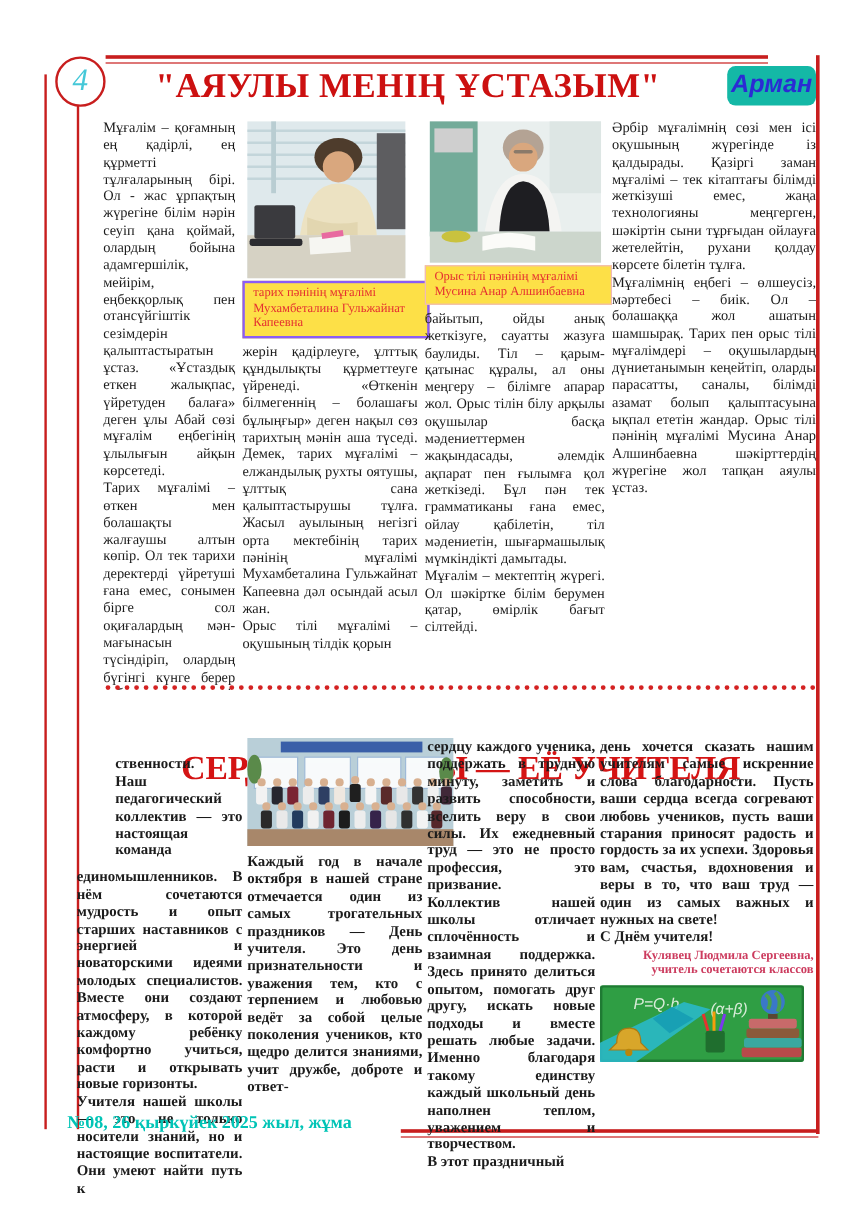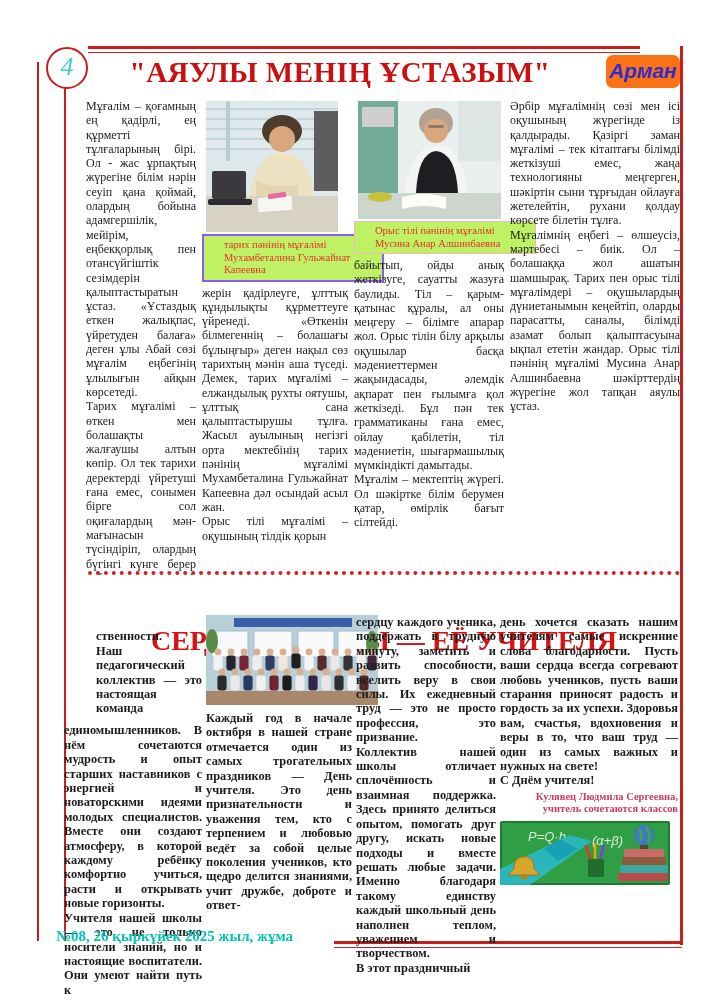--- a/index.html
+++ b/index.html
@@ -17,40 +17,40 @@
   .vl.right{left:680px;top:46px;width:3px;height:899px;}
   .dotsep{position:absolute;left:88px;top:571px;width:592px;height:0;
           border-top:4px dotted #d42222;}
 
   
   .pnum{position:absolute;left:46px;top:47px;width:38px;height:38px;border:2px solid #c81e1e;
         border-radius:50%;background:#fff;color:#45c8d8;font-size:26px;font-style:italic;
         text-align:center;line-height:36px;}
   .title1{position:absolute;left:100px;top:56px;width:480px;text-align:center;
           color:#cc1010;font-size:29px;font-weight:bold;letter-spacing:.5px;}
-  .logo{position:absolute;left:606px;top:55px;width:74px;height:33px;background:#f97316;
+  .logo{position:absolute;left:606px;top:55px;width:74px;height:33px;background:#14b8a6;
         border-radius:7px;color:#2b2bd4;font-weight:bold;font-style:italic;font-size:21px;
         text-align:center;line-height:32px;font-family:"Liberation Sans",sans-serif;}
 
   
   .cols{position:absolute;display:flex;}
   #a1cols{left:86px;top:99px;width:594px;height:476px;gap:6px;}
   #a2cols{left:64px;top:615px;width:614px;height:318px;gap:4px;}
   .col{overflow:visible;}
   #a1cols .c1{width:110px;} #a1cols .c2{width:146px;}
   #a1cols .c3{width:150px;} #a1cols .c4{width:170px;}
   #a2cols .c1{width:146px;} #a2cols .c2{width:138px;}
   #a2cols .c3{width:140px;} #a2cols .c4{width:178px;}
   .coltext{font-size:12px;line-height:14.3px;text-align:justify;white-space:pre-line;
            overflow:hidden;}
   #a2cols .coltext{font-size:12.4px;line-height:14.4px;font-weight:bold;}
   #a1cols .c1 .coltext,#a1cols .c4 .coltext{max-height:476px;}
 
-  .cap{font-size:10.5px;line-height:12.5px;color:#e53030;background:#bef264;
-       padding:3px 20px;margin:2px 0 4px 0;}
+  .cap{font-size:10.5px;line-height:12.5px;color:#e53030;background:#fde047;
+       padding:3px 7px;margin:2px 0 4px 0;}
   .cap1{border:2px solid #8b5cf6;width:138px;}
   .cap2{border:1px solid #f0b9b9;width:140px;}
 
   .byline{color:#e02222;font-weight:bold;font-size:10.5px;line-height:12.5px;
           text-align:right;white-space:pre-line;margin-top:3px;}
   .byline2{color:#cc3b5e;}
 
   .title2{position:absolute;left:88px;top:577px;width:592px;text-align:center;
           color:#d41414;font-size:28px;font-weight:bold;margin-top:48px;}
 

